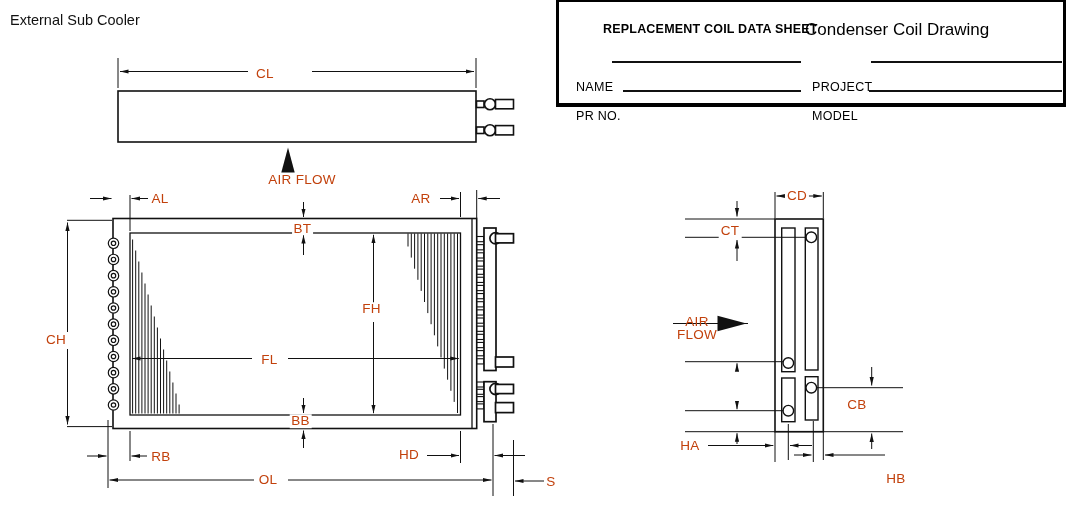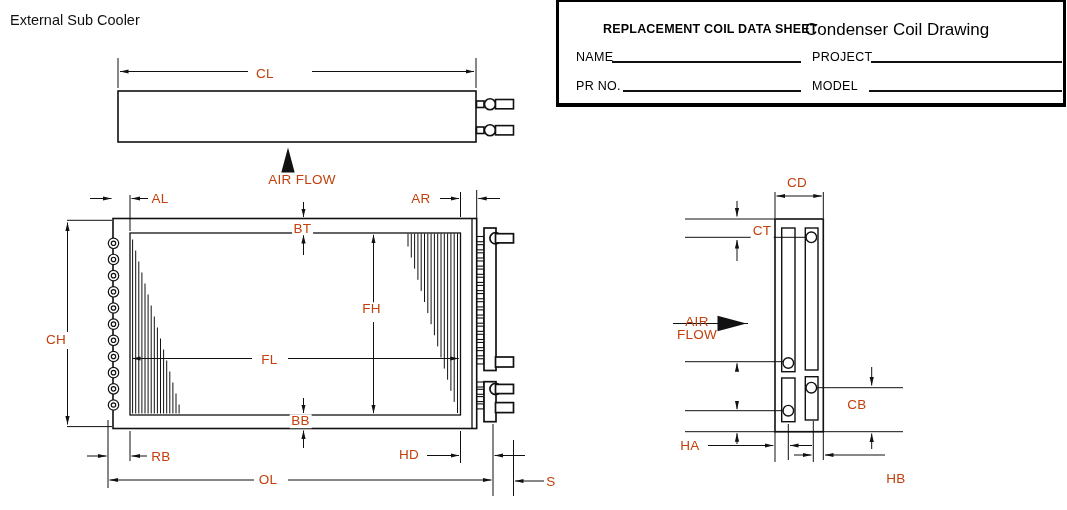--- a/index.html
+++ b/index.html
@@ -8,21 +8,21 @@
   svg.linework{position:absolute;left:0;top:0;}
   .dim{position:absolute;transform:translate(-50%,-50%);font-size:13.5px;line-height:1;
        background:#fff;padding:0 2px;white-space:nowrap;color:#c2410c;letter-spacing:.3px;}
   .dim.nobg{background:transparent;padding:0;}
   .note{position:absolute;transform:translate(0,-50%);font-size:14.5px;white-space:nowrap;color:#111;}
   .tb-box{position:absolute;left:556px;top:0;width:510px;height:107px;box-sizing:border-box;
           border-left:3px solid #000;border-bottom:4px solid #000;border-top:2px solid #000;border-right:3px solid #000;}
   .tb-text{position:absolute;transform:translate(0,-50%);white-space:nowrap;color:#000;}
   .tb-sheet{font-size:12.5px;font-weight:bold;letter-spacing:.2px;}
   .tb-title{font-size:17px;}
-  .tb-field{font-size:12.5px;letter-spacing:.3px;}
+  .tb-field{font-size:12.5px;letter-spacing:.3px;margin-top:30px;}
   .tb-line{position:absolute;height:0;border-bottom:2px solid #111;}
 </style>
 </head>
 <body>
 
 <div class="canvas">
 
   <svg class="linework" width="1067" height="510" viewBox="0 0 1067 510">
     <defs>
       <marker id="ah" markerUnits="userSpaceOnUse" markerWidth="10" markerHeight="8" refX="8.5" refY="3" orient="auto-start-reverse">
@@ -259,22 +259,22 @@
   <div class="dim" style="left:302.5px;top:228.5px">BT</div>
   <div class="dim" style="left:300.5px;top:421px">BB</div>
   <div class="dim" style="left:56px;top:340px">CH</div>
   <div class="dim" style="left:371.5px;top:309px">FH</div>
   <div class="dim" style="left:269.5px;top:360px">FL</div>
   <div class="dim" style="left:161px;top:456.5px">RB</div>
   <div class="dim" style="left:409px;top:454.5px">HD</div>
   <div class="dim" style="left:268px;top:480px">OL</div>
   <div class="dim" style="left:551px;top:481.5px">S</div>
 
-  <div class="dim" style="left:797px;top:183px">CD</div>
-  <div class="dim" style="left:762px;top:231px">CT</div>
+  <div class="dim" style="left:797px;top:196px">CD</div>
+  <div class="dim" style="left:730px;top:231px">CT</div>
   <div class="dim" style="left:857px;top:405px">CB</div>
   <div class="dim" style="left:690px;top:446px">HA</div>
   <div class="dim" style="left:896px;top:479px">HB</div>
   <div class="dim nobg" style="left:697px;top:321.5px">AIR</div>
   <div class="dim nobg" style="left:697px;top:335px">FLOW</div>
 
   <div class="tb-box"></div>
   <div class="tb-text tb-title" style="left:805px;top:29.5px">Condenser Coil Drawing</div>
   <div class="tb-text tb-sheet" style="left:603px;top:29px">REPLACEMENT COIL DATA SHEET</div>
   <div class="tb-text tb-field" style="left:576px;top:57px">NAME</div>

